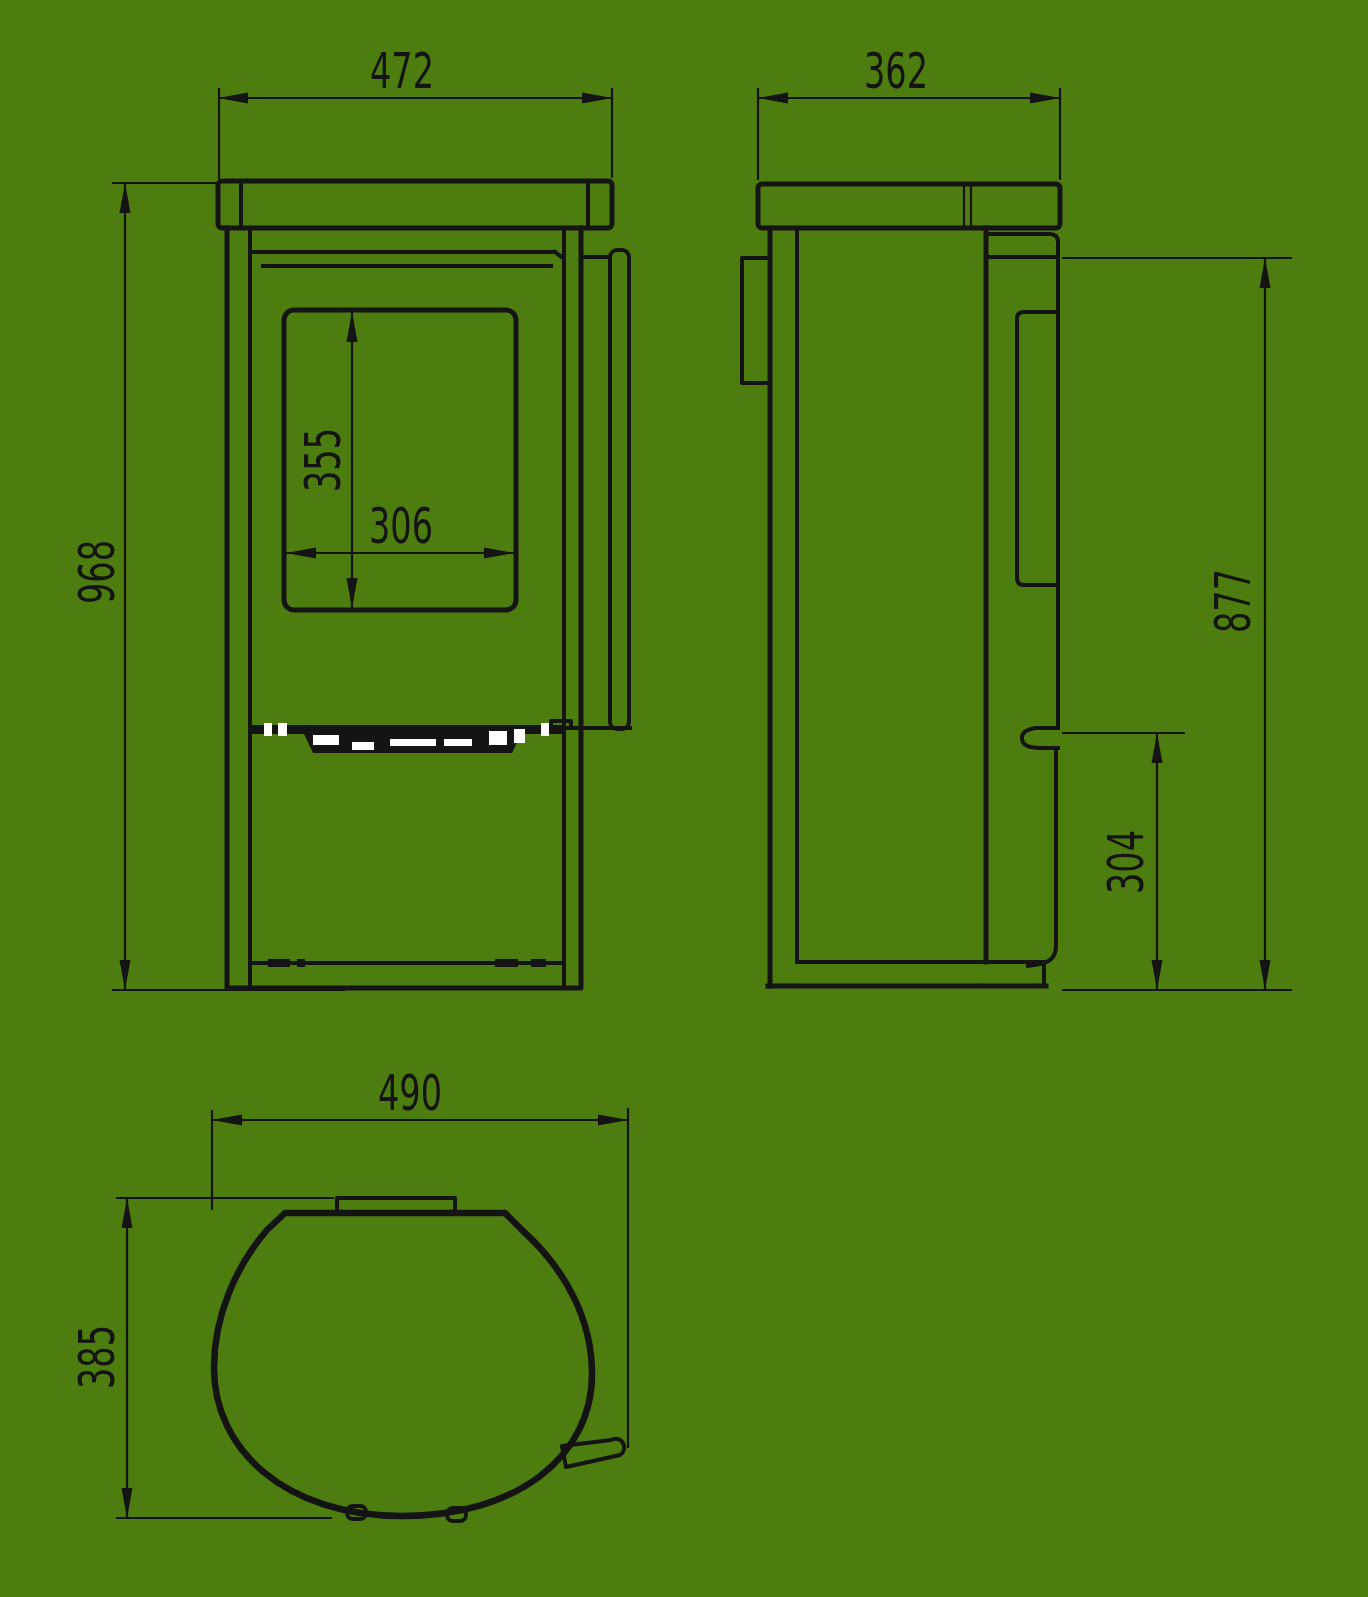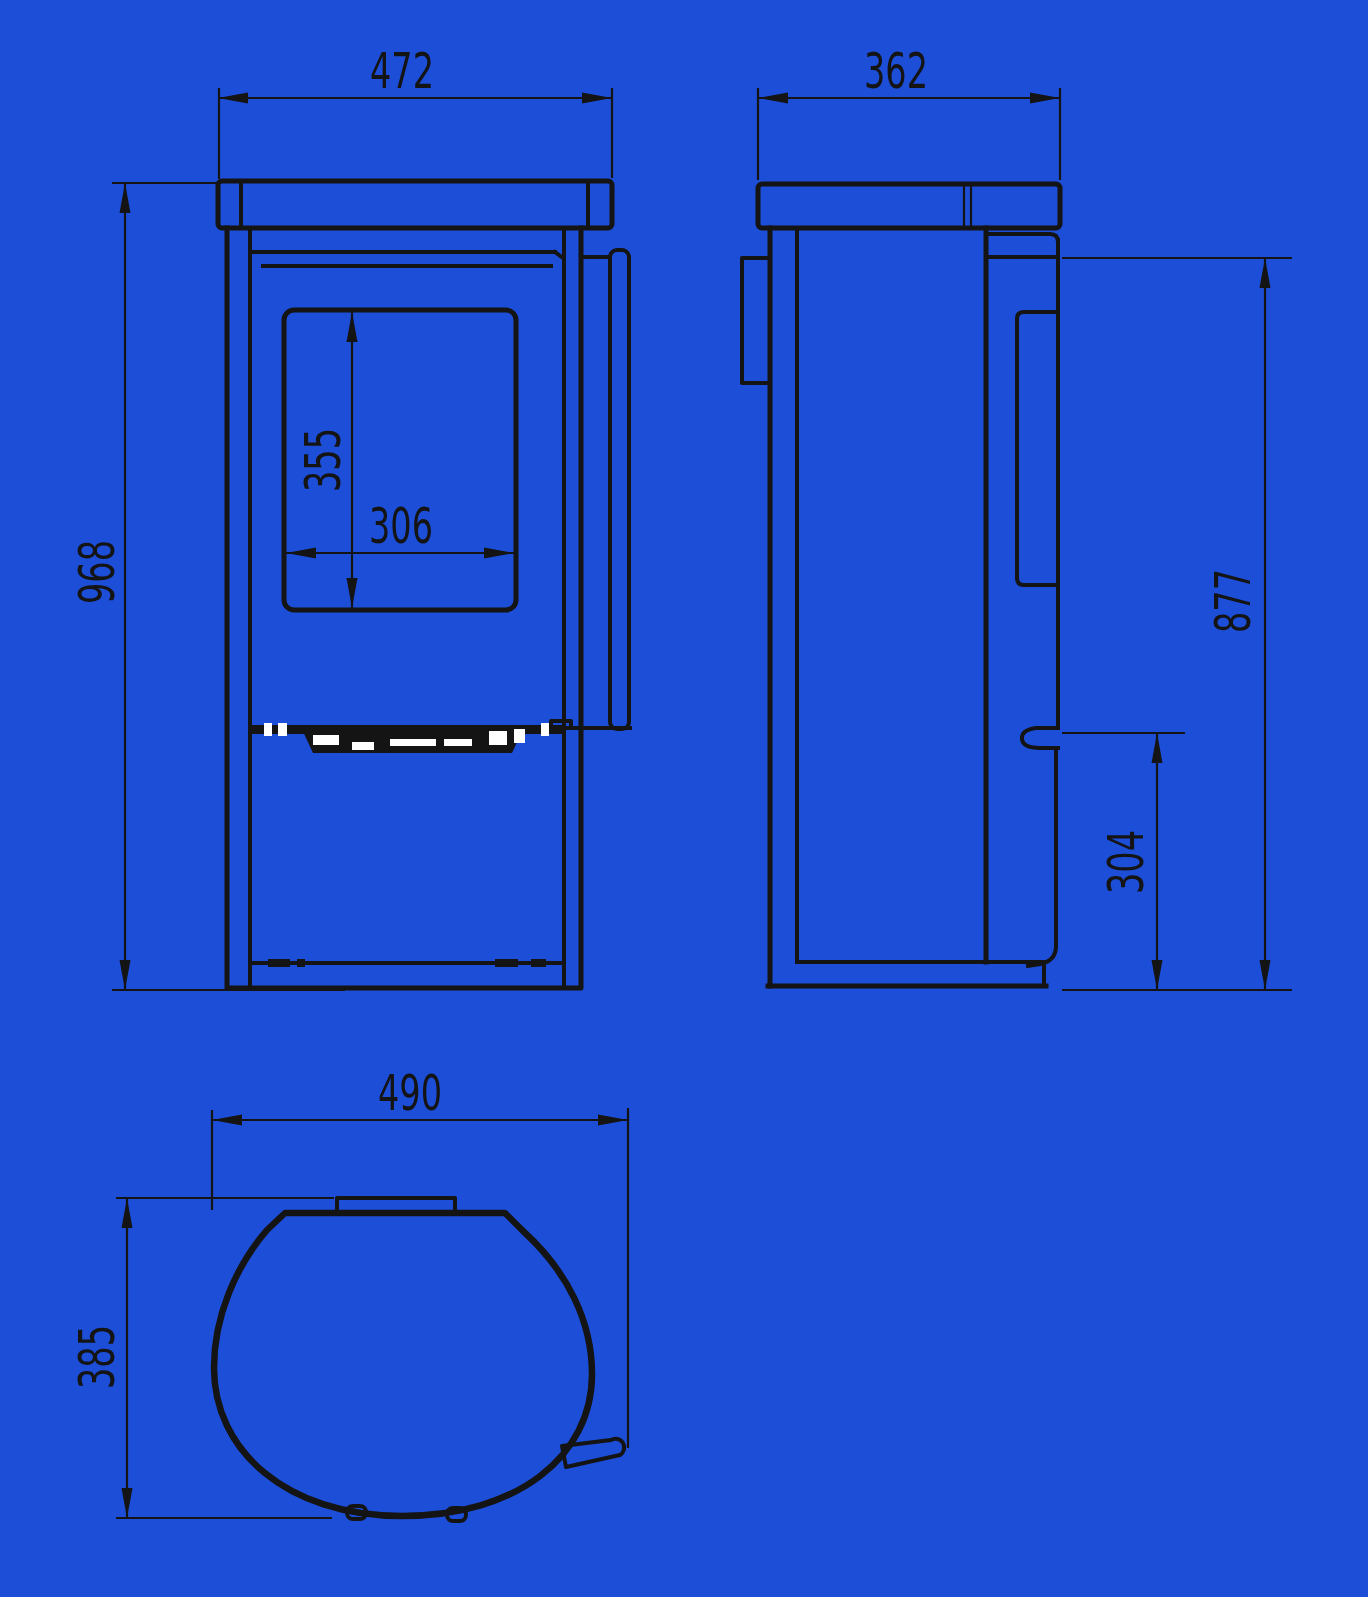--- a/index.html
+++ b/index.html
@@ -1,16 +1,16 @@
 <!DOCTYPE html>
 <html><head>
 <meta charset="utf-8">
 <style>
   html,body{margin:0;padding:0;background:#ffffff;}
-  .stage{position:relative;width:1368px;height:1597px;background:#1d4ed8;overflow:hidden;}
+  .stage{position:relative;width:1368px;height:1597px;background:#4d7c0f;overflow:hidden;}
   svg{display:block;}
   text{font-family:"DejaVu Sans","Liberation Sans",sans-serif;fill:#141414;}
   .objl{stroke:#141414;stroke-width:5;fill:none;stroke-linecap:square;stroke-linejoin:round;}
   .objm{stroke:#141414;stroke-width:4;fill:none;stroke-linecap:square;stroke-linejoin:round;}
   .objx{stroke:#141414;stroke-width:6.5;fill:none;stroke-linecap:round;stroke-linejoin:round;}
   .diml{stroke:#141414;stroke-width:2.2;fill:none;stroke-linecap:butt;}
   .arrw{fill:#141414;stroke:none;}
   .blk{fill:#141414;stroke:none;}
   .wht{fill:#ffffff;stroke:none;}
   .dimtxt{font-size:49px;}

